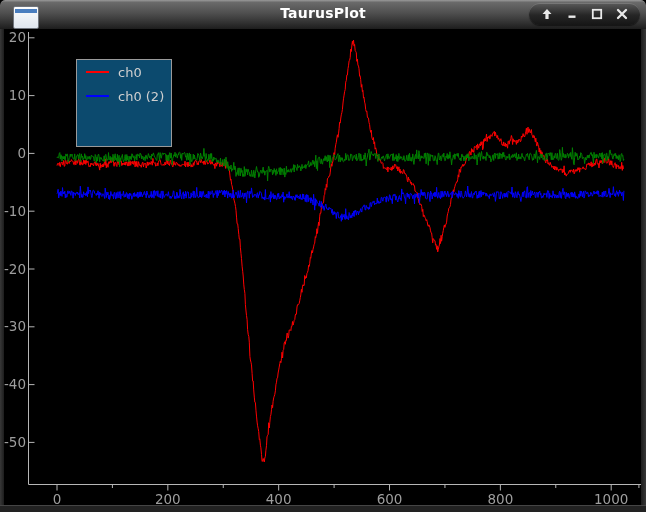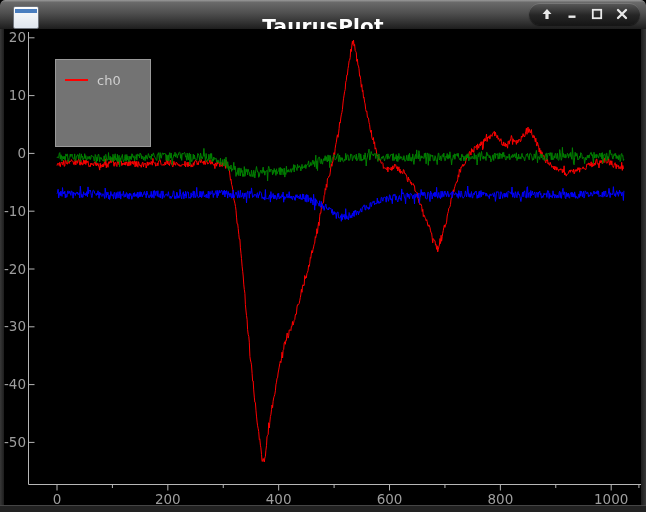--- a/index.html
+++ b/index.html
@@ -3,39 +3,39 @@
 <meta charset="utf-8">
 <style>
   html,body{margin:0;padding:0;background:#000;}
   body{font-family:"DejaVu Sans","Liberation Sans",sans-serif;}
   .window{position:relative;width:646px;height:512px;background:#000;overflow:hidden;border-radius:5px 5px 0 0;}
   
   .titlebar{position:absolute;left:0;top:0;width:646px;height:29px;
     background:linear-gradient(180deg,#9a9a9a 0%,#6a6a6a 8%,#4f4f4f 45%,#303030 80%,#1d1d1d 100%);
     border-radius:5px 5px 0 0;}
   .title-text{position:absolute;left:0;right:0;top:5px;text-align:center;color:#fff;
-    font-size:20px;font-weight:bold;letter-spacing:0.2px;margin-top:9px;}
+    font-size:14px;font-weight:bold;letter-spacing:0.2px;}
   .win-icon{position:absolute;left:13px;top:6px;width:26px;height:23px;
     background:linear-gradient(180deg,#fdfdfd,#dfe6ef);border:1px solid #6f747c;border-radius:2px;box-sizing:border-box;}
   .win-icon .bar{position:absolute;left:1px;right:1px;top:2px;height:4px;background:#4a7ebf;}
   .controls{position:absolute;right:6px;top:3px;height:22px;display:flex;align-items:center;
     padding:0 9px;gap:7px;border-radius:11px;
     background:linear-gradient(180deg,#5b5b5b,#262626 55%,#161616);
     box-shadow:inset 0 1px 0 rgba(255,255,255,0.18), 0 1px 1px rgba(0,0,0,0.5);}
   .ctrl-btn{width:18px;height:18px;display:flex;align-items:center;justify-content:center;cursor:default;}
   .ctrl-btn svg{display:block;}
   
   .content{position:absolute;left:0;top:29px;width:523px;height:483px;background:#000;}
   .frame-left{position:absolute;left:0;top:0;width:4px;height:483px;background:linear-gradient(90deg,#383838,#1d1d1d);z-index:5;}
   .frame-right{position:absolute;left:641px;top:0;width:5px;height:483px;background:linear-gradient(270deg,#383838,#1d1d1d);z-index:5;}
   .frame-bottom{position:absolute;left:0;top:476px;width:646px;height:7px;background:#222;border-top:1px solid #454545;box-sizing:border-box;z-index:6;}
   svg.plot{position:absolute;left:0;top:0;z-index:1;}
   
-  .legend{position:absolute;left:55px;top:30px;width:96px;height:88px;background:#737373;
-    border:1px solid #9a9a9a;box-sizing:border-box;z-index:4;padding-top:8px;}
+  .legend{position:absolute;left:76px;top:30px;width:96px;height:88px;background:#0c4a6e;
+    border:1px solid #9a9a9a;box-sizing:border-box;z-index:4;}
   .legend-row{display:flex;align-items:center;height:24px;padding-left:9px;}
   .legend-swatch{width:23px;height:2px;margin-right:9px;flex:0 0 auto;}
   .legend-label{color:#cfcfcf;font-size:13px;line-height:1;}
 </style>
 </head>
 <body>
 
 <div class="window">
 
   <div class="titlebar">
@@ -116,20 +116,24 @@
         <polyline points="57.0,136.6 57.6,134.5 58.1,134.8 58.7,134.4 59.2,136.6 59.8,133.3 60.3,137.7 60.9,134.5 61.4,134.1 62.0,133.0 62.5,135.8 63.1,135.5 63.7,131.5 64.2,137.4 64.8,137.0 65.3,131.5 65.9,131.3 66.4,134.1 67.0,135.2 67.5,135.0 68.1,130.9 68.6,132.9 69.2,134.5 69.7,131.9 70.3,132.5 70.9,132.5 71.4,130.6 72.0,131.7 72.5,132.3 73.1,132.4 73.6,135.3 74.2,135.8 74.7,132.7 75.3,130.4 75.8,135.9 76.4,132.0 77.0,131.5 77.5,134.3 78.1,131.5 78.6,130.2 79.2,130.7 79.7,135.9 80.3,136.1 80.8,131.1 81.4,135.3 81.9,133.6 82.5,135.9 83.0,135.8 83.6,131.1 84.2,134.9 84.7,131.5 85.3,131.2 85.8,135.5 86.4,131.0 86.9,133.9 87.5,132.4 88.0,131.9 88.6,136.6 89.1,137.8 89.7,136.6 90.3,137.6 90.8,134.2 91.4,135.5 91.9,134.2 92.5,135.6 93.0,135.5 93.6,136.9 94.1,133.8 94.7,133.8 95.2,132.6 95.8,136.0 96.3,136.9 96.9,133.9 97.5,136.2 98.0,134.5 98.6,137.0 99.1,137.9 99.7,141.1 100.2,134.3 100.8,138.7 101.3,136.8 101.9,135.8 102.4,138.0 103.0,135.0 103.6,137.7 104.1,133.9 104.7,133.2 105.2,136.3 105.8,129.9 106.3,138.8 106.9,134.5 107.4,135.6 108.0,138.3 108.5,134.0 109.1,132.5 109.6,134.3 110.2,133.8 110.8,130.2 111.3,133.6 111.9,132.2 112.4,132.2 113.0,128.8 113.5,134.4 114.1,137.3 114.6,134.0 115.2,133.2 115.7,133.9 116.3,136.7 116.9,137.5 117.4,131.8 118.0,134.2 118.5,132.4 119.1,135.9 119.6,131.8 120.2,132.1 120.7,132.3 121.3,132.0 121.8,136.6 122.4,134.2 122.9,136.0 123.5,134.2 124.1,133.9 124.6,135.8 125.2,132.8 125.7,136.2 126.3,134.1 126.8,132.8 127.4,134.4 127.9,137.1 128.5,131.9 129.0,136.9 129.6,132.2 130.2,131.8 130.7,136.3 131.3,132.7 131.8,133.4 132.4,134.7 132.9,132.1 133.5,135.4 134.0,133.7 134.6,132.0 135.1,137.9 135.7,132.6 136.3,137.3 136.8,132.3 137.4,137.4 137.9,138.2 138.5,132.7 139.0,134.3 139.6,136.4 140.1,136.9 140.7,135.9 141.2,138.3 141.8,136.1 142.3,133.6 142.9,133.2 143.5,137.9 144.0,134.7 144.6,135.0 145.1,134.1 145.7,135.1 146.2,139.0 146.8,136.5 147.3,132.9 147.9,136.6 148.4,136.0 149.0,133.2 149.6,135.3 150.1,133.9 150.7,135.3 151.2,132.4 151.8,134.0 152.3,136.2 152.9,129.4 153.4,133.3 154.0,133.6 154.5,134.3 155.1,133.5 155.6,137.1 156.2,136.7 156.8,136.5 157.3,133.9 157.9,136.8 158.4,133.5 159.0,131.5 159.5,131.2 160.1,130.7 160.6,133.1 161.2,135.7 161.7,136.2 162.3,136.0 162.9,136.0 163.4,135.3 164.0,136.5 164.5,135.1 165.1,133.0 165.6,136.0 166.2,133.8 166.7,126.6 167.3,134.9 167.8,130.1 168.4,135.5 168.9,134.9 169.5,136.5 170.1,131.9 170.6,131.2 171.2,135.0 171.7,134.6 172.3,136.6 172.8,137.9 173.4,136.1 173.9,132.3 174.5,135.4 175.0,134.7 175.6,136.3 176.2,133.2 176.7,133.9 177.3,134.2 177.8,135.8 178.4,135.4 178.9,136.7 179.5,135.7 180.0,137.4 180.6,136.5 181.1,137.3 181.7,136.5 182.2,135.1 182.8,135.6 183.4,135.5 183.9,135.8 184.5,136.5 185.0,132.2 185.6,138.0 186.1,135.5 186.7,135.2 187.2,133.1 187.8,137.9 188.3,137.4 188.9,133.1 189.5,137.0 190.0,135.5 190.6,134.2 191.1,138.1 191.7,135.7 192.2,137.1 192.8,137.8 193.3,133.7 193.9,136.4 194.4,134.1 195.0,131.7 195.6,131.3 196.1,132.3 196.7,132.0 197.2,135.6 197.8,133.9 198.3,135.8 198.9,132.1 199.4,131.5 200.0,132.0 200.5,133.6 201.1,130.4 201.6,132.4 202.2,133.9 202.8,133.8 203.3,132.2 203.9,135.5 204.4,131.8 205.0,135.4 205.5,135.3 206.1,131.5 206.6,132.1 207.2,133.0 207.7,135.0 208.3,134.7 208.9,133.6 209.4,133.4 210.0,130.7 210.5,135.0 211.1,135.2 211.6,132.8 212.2,131.4 212.7,135.0 213.3,135.4 213.8,136.3 214.4,134.9 214.9,139.6 215.5,133.9 216.1,134.7 216.6,137.2 217.2,132.5 217.7,135.1 218.3,133.3 218.8,133.5 219.4,134.8 219.9,137.8 220.5,133.0 221.0,136.7 221.6,136.2 222.2,137.6 222.7,133.4 223.3,136.7 223.8,134.5 224.4,133.8 224.9,133.8 225.5,139.4 226.0,131.0 226.6,136.5 227.1,136.3 227.7,135.7 228.2,137.7 228.8,140.4 229.4,141.4 229.9,146.1 230.5,151.2 231.0,150.3 231.6,155.5 232.1,156.9 232.7,160.3 233.2,164.2 233.8,170.0 234.3,171.9 234.9,174.3 235.5,177.5 236.0,181.3 236.6,188.9 237.1,194.7 237.7,194.8 238.2,199.4 238.8,205.5 239.3,210.1 239.9,210.1 240.4,218.8 241.0,224.7 241.5,229.6 242.1,237.2 242.7,242.3 243.2,247.0 243.8,255.9 244.3,260.4 244.9,264.3 245.4,275.6 246.0,282.0 246.5,286.5 247.1,290.7 247.6,300.7 248.2,305.4 248.8,307.4 249.3,313.2 249.9,327.5 250.4,331.0 251.0,333.3 251.5,335.9 252.1,344.4 252.6,351.9 253.2,352.0 253.7,360.9 254.3,368.1 254.8,373.2 255.4,373.5 256.0,381.8 256.5,387.1 257.1,393.1 257.6,396.8 258.2,399.8 258.7,402.6 259.3,410.4 259.8,409.9 260.4,416.2 260.9,418.8 261.5,425.4 262.1,432.5 262.6,432.1 263.2,429.5 263.7,431.7 264.3,433.0 264.8,429.0 265.4,427.4 265.9,421.2 266.5,416.7 267.0,407.9 267.6,406.3 268.2,405.3 268.7,393.7 269.3,399.0 269.8,393.4 270.4,387.4 270.9,385.8 271.5,380.7 272.0,376.0 272.6,378.7 273.1,372.3 273.7,368.8 274.2,367.3 274.8,365.4 275.4,361.8 275.9,355.8 276.5,353.2 277.0,349.2 277.6,348.8 278.1,344.0 278.7,340.9 279.2,338.1 279.8,334.5 280.3,332.2 280.9,333.7 281.5,329.3 282.0,323.2 282.6,329.0 283.1,321.4 283.7,320.4 284.2,314.1 284.8,312.7 285.3,315.3 285.9,311.1 286.4,311.4 287.0,304.0 287.5,304.3 288.1,309.1 288.7,306.7 289.2,300.9 289.8,301.2 290.3,300.9 290.9,301.6 291.4,297.3 292.0,297.4 292.5,292.5 293.1,296.0 293.6,294.2 294.2,291.3 294.8,290.5 295.3,286.0 295.9,284.9 296.4,285.2 297.0,278.0 297.5,275.7 298.1,275.9 298.6,275.5 299.2,274.3 299.7,271.9 300.3,268.6 300.8,265.9 301.4,260.3 302.0,263.3 302.5,257.1 303.1,255.7 303.6,257.0 304.2,256.0 304.7,246.5 305.3,249.6 305.8,247.7 306.4,248.8 306.9,244.5 307.5,243.3 308.1,241.3 308.6,236.3 309.2,237.4 309.7,234.7 310.3,228.5 310.8,229.2 311.4,224.0 311.9,221.5 312.5,223.8 313.0,220.4 313.6,217.9 314.1,215.6 314.7,214.2 315.3,207.7 315.8,208.6 316.4,205.5 316.9,199.7 317.5,204.4 318.0,197.9 318.6,193.0 319.1,196.6 319.7,187.2 320.2,184.0 320.8,184.3 321.4,178.7 321.9,175.0 322.5,174.8 323.0,174.2 323.6,172.9 324.1,166.7 324.7,165.4 325.2,159.5 325.8,161.1 326.3,155.2 326.9,158.3 327.4,149.9 328.0,148.8 328.6,148.3 329.1,146.9 329.7,146.9 330.2,143.9 330.8,138.0 331.3,134.7 331.9,137.3 332.4,134.1 333.0,131.9 333.5,125.4 334.1,123.6 334.7,125.8 335.2,119.2 335.8,115.3 336.3,113.3 336.9,109.0 337.4,105.8 338.0,108.3 338.5,104.9 339.1,99.7 339.6,93.3 340.2,94.1 340.8,89.0 341.3,85.8 341.9,83.5 342.4,80.6 343.0,74.0 343.5,69.8 344.1,66.1 344.6,62.7 345.2,60.6 345.7,53.2 346.3,51.5 346.8,46.1 347.4,46.0 348.0,39.6 348.5,36.8 349.1,31.8 349.6,31.3 350.2,28.6 350.7,20.2 351.3,22.5 351.8,17.0 352.4,12.2 352.9,15.4 353.5,11.0 354.1,17.1 354.6,15.4 355.2,21.6 355.7,22.4 356.3,23.7 356.8,32.3 357.4,30.0 357.9,35.9 358.5,37.1 359.0,39.7 359.6,47.1 360.1,46.7 360.7,50.6 361.3,58.2 361.8,55.5 362.4,62.6 362.9,61.4 363.5,69.1 364.0,68.3 364.6,73.2 365.1,74.9 365.7,80.5 366.2,82.6 366.8,82.0 367.4,88.1 367.9,89.0 368.5,89.1 369.0,93.5 369.6,95.6 370.1,100.4 370.7,103.3 371.2,101.1 371.8,108.2 372.3,109.8 372.9,111.0 373.4,108.5 374.0,115.0 374.6,112.8 375.1,120.2 375.7,118.8 376.2,120.6 376.8,126.0 377.3,127.0 377.9,126.3 378.4,128.7 379.0,131.4 379.5,130.1 380.1,130.7 380.7,132.0 381.2,134.3 381.8,133.9 382.3,133.5 382.9,134.1 383.4,139.4 384.0,138.7 384.5,139.0 385.1,139.4 385.6,139.0 386.2,140.4 386.7,140.8 387.3,137.9 387.9,142.9 388.4,138.2 389.0,138.9 389.5,139.4 390.1,140.4 390.6,141.0 391.2,138.2 391.7,141.5 392.3,140.9 392.8,136.8 393.4,140.0 394.0,138.9 394.5,135.3 395.1,136.2 395.6,135.6 396.2,138.0 396.7,139.6 397.3,137.6 397.8,142.0 398.4,140.5 398.9,137.8 399.5,143.3 400.0,140.1 400.6,144.3 401.2,142.1 401.7,142.7 402.3,144.4 402.8,144.7 403.4,140.6 403.9,140.9 404.5,144.2 405.0,144.9 405.6,144.7 406.1,145.9 406.7,147.1 407.3,151.5 407.8,152.8 408.4,148.1 408.9,150.9 409.5,150.6 410.0,151.5 410.6,154.4 411.1,153.0 411.7,156.0 412.2,155.6 412.8,154.6 413.4,154.8 413.9,156.7 414.5,156.7 415.0,162.1 415.6,162.6 416.1,162.8 416.7,163.5 417.2,163.7 417.8,169.3 418.3,169.7 418.9,173.7 419.4,173.0 420.0,175.9 420.6,175.1 421.1,175.3 421.7,177.5 422.2,182.5 422.8,180.3 423.3,187.6 423.9,185.9 424.4,186.5 425.0,188.5 425.5,189.4 426.1,191.7 426.7,190.7 427.2,192.6 427.8,196.4 428.3,197.3 428.9,195.8 429.4,197.0 430.0,198.6 430.5,201.8 431.1,203.8 431.6,204.0 432.2,208.8 432.7,213.9 433.3,209.6 433.9,210.6 434.4,211.7 435.0,211.7 435.5,216.2 436.1,215.6 436.6,220.3 437.2,216.8 437.7,222.9 438.3,220.5 438.8,217.8 439.4,216.0 440.0,209.5 440.5,214.5 441.1,206.3 441.6,212.2 442.2,207.6 442.7,204.4 443.3,201.4 443.8,198.3 444.4,195.9 444.9,198.4 445.5,195.7 446.0,195.5 446.6,193.2 447.2,187.0 447.7,184.5 448.3,182.7 448.8,179.2 449.4,178.7 449.9,177.8 450.5,175.6 451.0,170.3 451.6,168.2 452.1,167.6 452.7,166.4 453.3,160.8 453.8,162.9 454.4,159.2 454.9,157.6 455.5,155.1 456.0,154.3 456.6,152.9 457.1,153.1 457.7,150.8 458.2,145.8 458.8,148.1 459.3,140.3 459.9,142.4 460.5,143.3 461.0,138.0 461.6,138.3 462.1,137.0 462.7,135.4 463.2,137.3 463.8,135.6 464.3,136.3 464.9,135.1 465.4,134.2 466.0,131.1 466.6,128.8 467.1,126.1 467.7,127.3 468.2,124.9 468.8,127.5 469.3,122.8 469.9,122.5 470.4,124.3 471.0,126.1 471.5,119.6 472.1,123.1 472.7,120.6 473.2,121.6 473.8,123.4 474.3,117.7 474.9,117.5 475.4,118.3 476.0,118.2 476.5,116.2 477.1,120.7 477.6,114.9 478.2,117.0 478.7,119.2 479.3,116.3 479.9,114.7 480.4,117.0 481.0,112.8 481.5,115.6 482.1,112.6 482.6,120.8 483.2,119.3 483.7,110.5 484.3,112.4 484.8,109.4 485.4,112.0 486.0,108.9 486.5,105.0 487.1,112.5 487.6,108.0 488.2,109.1 488.7,107.4 489.3,106.7 489.8,110.1 490.4,107.8 490.9,105.7 491.5,106.6 492.0,107.4 492.6,104.4 493.2,103.7 493.7,104.3 494.3,102.3 494.8,107.1 495.4,103.3 495.9,105.6 496.5,107.5 497.0,108.9 497.6,106.5 498.1,110.3 498.7,109.1 499.3,111.2 499.8,112.4 500.4,110.8 500.9,109.7 501.5,112.6 502.0,116.1 502.6,115.6 503.1,116.9 503.7,112.9 504.2,116.0 504.8,117.2 505.3,113.9 505.9,117.6 506.5,115.0 507.0,116.5 507.6,119.2 508.1,112.2 508.7,112.2 509.2,115.2 509.8,111.4 510.3,111.8 510.9,109.3 511.4,106.5 512.0,108.5 512.6,115.5 513.1,109.8 513.7,112.6 514.2,112.8 514.8,111.1 515.3,112.6 515.9,112.6 516.4,115.4 517.0,111.0 517.5,114.1 518.1,113.2 518.6,110.9 519.2,110.0 519.8,110.7 520.3,112.8 520.9,112.1 521.4,107.1 522.0,108.3 522.5,107.9 523.1,104.6 523.6,107.2 524.2,107.0 524.7,107.8 525.3,104.9 525.9,102.2 526.4,99.2 527.0,105.3 527.5,99.2 528.1,98.1 528.6,103.5 529.2,99.8 529.7,102.0 530.3,103.9 530.8,102.1 531.4,100.5 531.9,105.8 532.5,106.9 533.1,108.9 533.6,106.3 534.2,106.7 534.7,109.1 535.3,112.8 535.8,109.1 536.4,114.4 536.9,117.1 537.5,113.3 538.0,115.5 538.6,116.7 539.2,123.0 539.7,119.2 540.3,124.6 540.8,121.4 541.4,126.9 541.9,122.8 542.5,125.3 543.0,126.1 543.6,127.3 544.1,126.7 544.7,130.4 545.3,132.4 545.8,133.9 546.4,129.2 546.9,131.9 547.5,130.2 548.0,134.9 548.6,133.8 549.1,135.9 549.7,136.2 550.2,133.3 550.8,135.3 551.3,136.1 551.9,138.4 552.5,137.6 553.0,137.1 553.6,139.9 554.1,137.0 554.7,141.0 555.2,139.6 555.8,137.5 556.3,141.2 556.9,138.2 557.4,140.3 558.0,140.2 558.6,142.3 559.1,140.3 559.7,140.6 560.2,141.0 560.8,139.7 561.3,140.3 561.9,140.5 562.4,143.8 563.0,140.1 563.5,143.2 564.1,136.8 564.6,145.9 565.2,143.7 565.8,146.1 566.3,147.1 566.9,145.1 567.4,145.3 568.0,144.7 568.5,144.0 569.1,142.0 569.6,141.2 570.2,143.3 570.7,141.0 571.3,141.4 571.9,140.9 572.4,142.7 573.0,143.2 573.5,140.1 574.1,144.9 574.6,144.2 575.2,140.7 575.7,142.3 576.3,140.5 576.8,142.3 577.4,141.8 577.9,138.7 578.5,140.6 579.1,138.6 579.6,143.2 580.2,139.1 580.7,139.4 581.3,140.2 581.8,139.7 582.4,139.5 582.9,137.9 583.5,138.2 584.0,140.1 584.6,139.7 585.2,140.3 585.7,140.8 586.3,138.7 586.8,135.1 587.4,135.2 587.9,135.5 588.5,133.9 589.0,135.9 589.6,134.3 590.1,137.1 590.7,134.6 591.2,132.8 591.8,138.0 592.4,137.6 592.9,133.8 593.5,137.1 594.0,136.5 594.6,134.0 595.1,136.1 595.7,133.0 596.2,130.4 596.8,130.0 597.3,134.9 597.9,135.2 598.5,134.6 599.0,138.9 599.6,133.1 600.1,131.5 600.7,133.9 601.2,131.4 601.8,133.3 602.3,134.7 602.9,131.5 603.4,130.5 604.0,133.7 604.5,129.3 605.1,129.4 605.7,130.5 606.2,133.5 606.8,134.3 607.3,133.3 607.9,133.4 608.4,128.2 609.0,131.3 609.5,136.2 610.1,135.0 610.6,131.7 611.2,135.9 611.8,131.8 612.3,136.4 612.9,137.5 613.4,138.5 614.0,136.5 614.5,134.4 615.1,133.7 615.6,136.1 616.2,139.7 616.7,135.4 617.3,137.1 617.9,137.7 618.4,136.4 619.0,139.8 619.5,138.7 620.1,137.5 620.6,139.7 621.2,139.7 621.7,133.3 622.3,141.4 622.8,136.5 623.4,139.5 623.9,139.5" fill="none" stroke="#ff0000" stroke-width="1"></polyline>
         <polyline points="57.0,164.6 57.6,163.4 58.1,160.3 58.7,169.0 59.2,166.2 59.8,163.3 60.3,166.7 60.9,162.1 61.4,164.4 62.0,167.4 62.5,158.6 63.1,165.0 63.7,163.1 64.2,164.8 64.8,162.2 65.3,168.9 65.9,165.0 66.4,168.1 67.0,168.2 67.5,162.2 68.1,161.8 68.6,164.5 69.2,164.5 69.7,162.2 70.3,164.0 70.9,166.4 71.4,161.8 72.0,162.5 72.5,164.3 73.1,169.2 73.6,163.2 74.2,164.5 74.7,164.1 75.3,166.5 75.8,163.9 76.4,163.4 77.0,164.7 77.5,163.1 78.1,165.8 78.6,165.5 79.2,163.8 79.7,169.0 80.3,157.2 80.8,162.2 81.4,168.3 81.9,165.2 82.5,168.4 83.0,168.4 83.6,162.8 84.2,165.2 84.7,165.9 85.3,164.3 85.8,166.9 86.4,166.2 86.9,162.6 87.5,167.8 88.0,157.9 88.6,164.7 89.1,161.2 89.7,162.0 90.3,161.0 90.8,163.5 91.4,166.5 91.9,168.6 92.5,164.7 93.0,161.4 93.6,161.4 94.1,161.8 94.7,164.4 95.2,164.6 95.8,165.4 96.3,166.5 96.9,164.1 97.5,165.6 98.0,161.8 98.6,166.5 99.1,169.3 99.7,163.0 100.2,165.9 100.8,164.1 101.3,166.8 101.9,167.5 102.4,166.2 103.0,164.7 103.6,165.6 104.1,167.3 104.7,169.5 105.2,159.1 105.8,163.8 106.3,168.6 106.9,163.0 107.4,166.0 108.0,163.3 108.5,169.8 109.1,166.2 109.6,170.5 110.2,168.0 110.8,162.5 111.3,165.1 111.9,166.9 112.4,166.9 113.0,165.3 113.5,169.8 114.1,163.7 114.6,163.2 115.2,167.7 115.7,170.1 116.3,163.6 116.9,169.2 117.4,166.8 118.0,162.7 118.5,167.7 119.1,169.0 119.6,162.8 120.2,162.4 120.7,170.1 121.3,165.4 121.8,164.9 122.4,166.5 122.9,166.0 123.5,162.2 124.1,168.3 124.6,166.5 125.2,165.3 125.7,167.8 126.3,163.5 126.8,163.9 127.4,169.2 127.9,164.8 128.5,165.8 129.0,170.1 129.6,164.1 130.2,166.6 130.7,164.6 131.3,166.5 131.8,170.3 132.4,167.9 132.9,167.1 133.5,164.0 134.0,167.7 134.6,163.6 135.1,167.4 135.7,165.9 136.3,164.8 136.8,167.6 137.4,163.1 137.9,169.1 138.5,168.7 139.0,163.2 139.6,167.7 140.1,162.7 140.7,167.6 141.2,163.1 141.8,166.2 142.3,168.0 142.9,165.5 143.5,165.7 144.0,163.1 144.6,162.6 145.1,165.6 145.7,164.9 146.2,168.8 146.8,162.0 147.3,163.4 147.9,166.1 148.4,166.6 149.0,169.0 149.6,167.9 150.1,165.8 150.7,167.5 151.2,162.3 151.8,168.9 152.3,165.7 152.9,167.9 153.4,161.8 154.0,169.2 154.5,161.5 155.1,162.9 155.6,166.5 156.2,162.2 156.8,162.5 157.3,167.3 157.9,161.7 158.4,167.8 159.0,167.7 159.5,168.3 160.1,164.7 160.6,169.0 161.2,162.1 161.7,162.4 162.3,169.7 162.9,161.9 163.4,164.7 164.0,168.5 164.5,167.7 165.1,166.5 165.6,165.4 166.2,165.2 166.7,165.0 167.3,167.2 167.8,166.3 168.4,162.7 168.9,166.2 169.5,168.5 170.1,169.4 170.6,167.1 171.2,169.4 171.7,167.7 172.3,167.7 172.8,165.8 173.4,161.8 173.9,162.4 174.5,169.5 175.0,166.9 175.6,169.6 176.2,169.5 176.7,163.1 177.3,164.1 177.8,169.2 178.4,166.8 178.9,169.1 179.5,167.8 180.0,160.4 180.6,165.6 181.1,167.9 181.7,169.8 182.2,164.9 182.8,164.2 183.4,162.8 183.9,169.8 184.5,165.0 185.0,167.0 185.6,162.2 186.1,169.1 186.7,164.8 187.2,163.2 187.8,162.7 188.3,163.0 188.9,169.3 189.5,168.0 190.0,168.7 190.6,169.2 191.1,163.8 191.7,168.2 192.2,166.2 192.8,164.6 193.3,161.9 193.9,168.8 194.4,162.3 195.0,166.2 195.6,168.6 196.1,167.0 196.7,158.4 197.2,165.2 197.8,167.6 198.3,168.7 198.9,167.7 199.4,168.0 200.0,162.2 200.5,168.0 201.1,162.5 201.6,168.7 202.2,167.4 202.8,162.4 203.3,162.2 203.9,165.6 204.4,168.0 205.0,166.4 205.5,166.0 206.1,168.6 206.6,165.0 207.2,168.9 207.7,167.3 208.3,162.1 208.9,169.4 209.4,165.3 210.0,162.4 210.5,165.5 211.1,165.0 211.6,164.6 212.2,161.7 212.7,163.5 213.3,168.6 213.8,164.6 214.4,165.8 214.9,165.5 215.5,162.3 216.1,161.5 216.6,165.3 217.2,168.8 217.7,161.4 218.3,166.6 218.8,163.6 219.4,161.3 219.9,164.1 220.5,162.9 221.0,162.1 221.6,161.1 222.2,163.2 222.7,165.7 223.3,161.9 223.8,165.5 224.4,161.0 224.9,168.0 225.5,162.1 226.0,165.2 226.6,161.6 227.1,163.7 227.7,169.1 228.2,162.5 228.8,165.8 229.4,164.5 229.9,167.8 230.5,164.3 231.0,166.3 231.6,169.2 232.1,164.4 232.7,168.9 233.2,160.9 233.8,169.0 234.3,168.7 234.9,165.8 235.5,164.6 236.0,163.1 236.6,165.5 237.1,166.1 237.7,169.1 238.2,161.7 238.8,167.3 239.3,168.7 239.9,165.2 240.4,161.2 241.0,168.3 241.5,167.0 242.1,167.4 242.7,163.8 243.2,167.8 243.8,169.6 244.3,164.2 244.9,167.8 245.4,164.3 246.0,163.7 246.5,173.9 247.1,165.6 247.6,162.1 248.2,162.5 248.8,163.3 249.3,169.2 249.9,162.2 250.4,164.5 251.0,164.4 251.5,158.9 252.1,164.0 252.6,168.5 253.2,166.9 253.7,167.6 254.3,165.3 254.8,166.3 255.4,165.6 256.0,166.0 256.5,168.4 257.1,164.4 257.6,163.7 258.2,169.1 258.7,165.9 259.3,166.1 259.8,162.3 260.4,162.8 260.9,163.4 261.5,164.8 262.1,169.5 262.6,168.1 263.2,168.3 263.7,170.1 264.3,168.1 264.8,171.1 265.4,160.5 265.9,169.5 266.5,169.6 267.0,169.5 267.6,169.5 268.2,169.8 268.7,169.8 269.3,167.0 269.8,165.8 270.4,173.1 270.9,162.6 271.5,169.2 272.0,167.5 272.6,167.4 273.1,164.5 273.7,169.8 274.2,166.0 274.8,169.8 275.4,166.4 275.9,168.2 276.5,170.6 277.0,170.3 277.6,164.7 278.1,167.9 278.7,164.2 279.2,169.9 279.8,168.3 280.3,167.5 280.9,169.2 281.5,166.6 282.0,165.5 282.6,168.0 283.1,163.0 283.7,173.2 284.2,167.4 284.8,170.4 285.3,168.3 285.9,169.0 286.4,166.9 287.0,164.9 287.5,168.4 288.1,169.1 288.7,166.8 289.2,162.7 289.8,169.1 290.3,167.4 290.9,169.2 291.4,167.1 292.0,170.2 292.5,170.6 293.1,167.0 293.6,168.0 294.2,167.8 294.8,171.2 295.3,171.3 295.9,165.8 296.4,168.3 297.0,165.7 297.5,168.7 298.1,168.0 298.6,167.1 299.2,170.0 299.7,167.5 300.3,165.4 300.8,170.2 301.4,169.0 302.0,170.9 302.5,164.9 303.1,169.9 303.6,165.1 304.2,169.7 304.7,169.0 305.3,172.6 305.8,166.1 306.4,165.5 306.9,173.2 307.5,166.0 308.1,166.2 308.6,172.6 309.2,169.7 309.7,169.0 310.3,168.6 310.8,174.1 311.4,168.8 311.9,172.0 312.5,170.8 313.0,176.0 313.6,165.3 314.1,171.3 314.7,181.1 315.3,169.6 315.8,176.6 316.4,170.8 316.9,172.2 317.5,173.6 318.0,174.6 318.6,174.7 319.1,177.2 319.7,171.8 320.2,176.9 320.8,178.4 321.4,172.5 321.9,177.2 322.5,175.2 323.0,179.5 323.6,176.9 324.1,181.4 324.7,178.8 325.2,176.8 325.8,175.1 326.3,177.7 326.9,180.1 327.4,180.5 328.0,179.6 328.6,181.0 329.1,178.3 329.7,179.4 330.2,179.9 330.8,179.2 331.3,180.8 331.9,184.3 332.4,180.4 333.0,186.1 333.5,184.0 334.1,182.5 334.7,185.2 335.2,183.5 335.8,184.4 336.3,189.6 336.9,183.6 337.4,183.4 338.0,182.9 338.5,188.7 339.1,189.2 339.6,188.8 340.2,188.6 340.8,186.5 341.3,192.3 341.9,184.8 342.4,190.6 343.0,186.6 343.5,187.9 344.1,185.3 344.6,189.0 345.2,190.5 345.7,179.7 346.3,189.7 346.8,186.7 347.4,188.9 348.0,190.2 348.5,190.8 349.1,183.5 349.6,184.4 350.2,189.1 350.7,186.6 351.3,186.1 351.8,188.8 352.4,184.1 352.9,186.9 353.5,182.3 354.1,187.6 354.6,181.7 355.2,183.1 355.7,181.1 356.3,186.2 356.8,183.2 357.4,182.0 357.9,182.8 358.5,185.8 359.0,182.6 359.6,183.4 360.1,181.9 360.7,179.6 361.3,181.8 361.8,183.1 362.4,177.9 362.9,178.0 363.5,177.6 364.0,175.8 364.6,176.3 365.1,180.8 365.7,181.0 366.2,176.4 366.8,177.9 367.4,179.3 367.9,178.4 368.5,180.4 369.0,178.4 369.6,180.1 370.1,173.7 370.7,173.7 371.2,177.7 371.8,175.6 372.3,172.8 372.9,173.0 373.4,173.5 374.0,171.9 374.6,175.9 375.1,174.2 375.7,175.0 376.2,174.5 376.8,174.9 377.3,169.0 377.9,174.0 378.4,171.9 379.0,174.6 379.5,173.1 380.1,172.7 380.7,173.9 381.2,168.5 381.8,168.3 382.3,170.6 382.9,172.2 383.4,168.8 384.0,168.2 384.5,168.3 385.1,168.4 385.6,168.6 386.2,173.2 386.7,167.2 387.3,168.8 387.9,169.1 388.4,172.3 389.0,170.0 389.5,165.8 390.1,166.3 390.6,170.7 391.2,171.1 391.7,169.7 392.3,174.7 392.8,167.3 393.4,165.5 394.0,167.1 394.5,165.4 395.1,165.2 395.6,171.1 396.2,166.9 396.7,169.8 397.3,171.6 397.8,173.0 398.4,170.1 398.9,167.8 399.5,166.5 400.0,170.1 400.6,169.0 401.2,171.7 401.7,159.9 402.3,165.1 402.8,163.8 403.4,163.8 403.9,165.6 404.5,168.9 405.0,168.9 405.6,174.8 406.1,165.6 406.7,164.6 407.3,163.9 407.8,168.2 408.4,165.1 408.9,168.2 409.5,169.9 410.0,164.8 410.6,164.3 411.1,164.8 411.7,166.0 412.2,166.9 412.8,169.7 413.4,165.9 413.9,166.6 414.5,175.0 415.0,164.7 415.6,168.6 416.1,168.2 416.7,164.8 417.2,167.3 417.8,166.9 418.3,169.0 418.9,164.0 419.4,174.4 420.0,168.1 420.6,167.1 421.1,160.5 421.7,165.8 422.2,163.2 422.8,166.6 423.3,163.4 423.9,166.7 424.4,163.1 425.0,163.9 425.5,169.1 426.1,169.4 426.7,170.2 427.2,169.4 427.8,163.2 428.3,163.3 428.9,164.3 429.4,168.1 430.0,172.6 430.5,162.1 431.1,163.4 431.6,165.2 432.2,170.0 432.7,167.1 433.3,164.2 433.9,166.8 434.4,163.3 435.0,168.1 435.5,163.4 436.1,167.4 436.6,158.3 437.2,166.5 437.7,169.2 438.3,165.8 438.8,163.4 439.4,168.2 440.0,167.8 440.5,169.8 441.1,162.1 441.6,168.3 442.2,168.2 442.7,162.3 443.3,164.9 443.8,167.7 444.4,164.4 444.9,162.0 445.5,165.3 446.0,164.5 446.6,167.6 447.2,164.9 447.7,162.2 448.3,164.5 448.8,168.1 449.4,166.6 449.9,166.0 450.5,164.2 451.0,163.6 451.6,163.2 452.1,169.0 452.7,162.2 453.3,164.1 453.8,164.6 454.4,165.8 454.9,165.9 455.5,163.8 456.0,163.8 456.6,164.9 457.1,167.7 457.7,164.8 458.2,169.3 458.8,161.6 459.3,163.6 459.9,167.6 460.5,168.1 461.0,162.0 461.6,163.5 462.1,167.8 462.7,167.9 463.2,169.2 463.8,168.2 464.3,167.7 464.9,165.9 465.4,161.9 466.0,164.2 466.6,168.0 467.1,165.3 467.7,157.0 468.2,162.0 468.8,167.8 469.3,168.1 469.9,164.6 470.4,168.2 471.0,165.4 471.5,162.6 472.1,168.7 472.7,169.0 473.2,165.0 473.8,164.2 474.3,165.8 474.9,162.9 475.4,163.3 476.0,162.0 476.5,163.3 477.1,169.4 477.6,166.2 478.2,169.0 478.7,164.2 479.3,162.2 479.9,168.5 480.4,165.1 481.0,161.5 481.5,167.7 482.1,163.0 482.6,164.6 483.2,166.1 483.7,163.0 484.3,164.4 484.8,164.3 485.4,164.1 486.0,167.2 486.5,164.1 487.1,166.2 487.6,166.0 488.2,167.5 488.7,166.9 489.3,169.6 489.8,165.2 490.4,165.2 490.9,166.9 491.5,166.0 492.0,165.2 492.6,164.6 493.2,166.0 493.7,167.7 494.3,163.6 494.8,165.6 495.4,172.4 495.9,169.0 496.5,162.7 497.0,163.3 497.6,162.9 498.1,162.5 498.7,163.1 499.3,170.0 499.8,168.4 500.4,169.8 500.9,162.7 501.5,164.4 502.0,164.7 502.6,169.3 503.1,166.5 503.7,166.3 504.2,164.0 504.8,168.3 505.3,164.5 505.9,168.0 506.5,163.6 507.0,167.7 507.6,168.4 508.1,162.0 508.7,162.5 509.2,162.6 509.8,163.6 510.3,163.3 510.9,164.8 511.4,165.2 512.0,158.0 512.6,168.2 513.1,166.5 513.7,163.8 514.2,168.5 514.8,168.8 515.3,162.7 515.9,164.4 516.4,167.8 517.0,168.7 517.5,163.2 518.1,162.5 518.6,165.7 519.2,164.9 519.8,167.2 520.3,169.4 520.9,172.5 521.4,168.7 522.0,167.3 522.5,163.3 523.1,167.9 523.6,162.9 524.2,163.2 524.7,161.8 525.3,168.2 525.9,168.7 526.4,169.0 527.0,158.2 527.5,157.7 528.1,168.5 528.6,164.0 529.2,163.6 529.7,163.6 530.3,168.8 530.8,161.5 531.4,166.8 531.9,164.3 532.5,162.2 533.1,166.0 533.6,165.2 534.2,164.4 534.7,162.9 535.3,168.2 535.8,168.8 536.4,163.4 536.9,164.0 537.5,163.8 538.0,168.4 538.6,163.0 539.2,163.6 539.7,162.0 540.3,165.8 540.8,164.3 541.4,168.9 541.9,169.0 542.5,166.9 543.0,168.4 543.6,165.8 544.1,164.2 544.7,165.9 545.3,165.0 545.8,164.7 546.4,164.2 546.9,168.4 547.5,161.7 548.0,161.8 548.6,162.0 549.1,169.5 549.7,164.4 550.2,168.0 550.8,166.7 551.3,166.5 551.9,168.6 552.5,168.7 553.0,161.8 553.6,166.5 554.1,165.1 554.7,169.1 555.2,167.7 555.8,165.6 556.3,166.5 556.9,169.1 557.4,166.1 558.0,168.5 558.6,168.4 559.1,163.9 559.7,162.2 560.2,168.7 560.8,163.4 561.3,169.4 561.9,165.6 562.4,162.3 563.0,159.3 563.5,165.6 564.1,165.5 564.6,162.8 565.2,168.7 565.8,169.7 566.3,163.3 566.9,167.8 567.4,164.6 568.0,167.5 568.5,164.1 569.1,168.7 569.6,169.2 570.2,165.1 570.7,164.1 571.3,163.2 571.9,167.9 572.4,163.5 573.0,168.0 573.5,164.7 574.1,168.2 574.6,162.9 575.2,166.0 575.7,169.3 576.3,167.4 576.8,168.1 577.4,169.1 577.9,169.5 578.5,166.6 579.1,164.9 579.6,168.4 580.2,161.9 580.7,167.1 581.3,162.2 581.8,164.4 582.4,167.8 582.9,163.8 583.5,162.3 584.0,169.1 584.6,167.3 585.2,161.8 585.7,162.5 586.3,163.6 586.8,165.0 587.4,163.3 587.9,163.4 588.5,167.7 589.0,166.0 589.6,167.3 590.1,166.7 590.7,163.2 591.2,163.8 591.8,165.6 592.4,167.2 592.9,165.7 593.5,163.1 594.0,162.0 594.6,165.1 595.1,163.3 595.7,163.4 596.2,164.9 596.8,162.3 597.3,161.7 597.9,165.5 598.5,161.9 599.0,167.6 599.6,166.8 600.1,167.1 600.7,166.1 601.2,167.7 601.8,166.6 602.3,163.1 602.9,168.2 603.4,165.0 604.0,162.0 604.5,167.2 605.1,163.2 605.7,161.9 606.2,167.9 606.8,166.9 607.3,167.5 607.9,165.7 608.4,164.3 609.0,159.3 609.5,163.0 610.1,168.6 610.6,163.8 611.2,165.6 611.8,165.2 612.3,165.8 612.9,163.4 613.4,157.7 614.0,164.8 614.5,166.6 615.1,164.6 615.6,167.6 616.2,163.3 616.7,161.7 617.3,165.3 617.9,163.0 618.4,167.3 619.0,164.3 619.5,161.1 620.1,164.4 620.6,162.8 621.2,163.9 621.7,166.9 622.3,163.3 622.8,164.3 623.4,171.5 623.9,161.8" fill="none" stroke="#0000ff" stroke-width="1"></polyline>
         <polyline points="57.0,128.6 57.6,127.8 58.1,129.0 58.7,128.6 59.2,124.7 59.8,123.6 60.3,130.2 60.9,125.7 61.4,126.4 62.0,132.2 62.5,127.7 63.1,127.3 63.7,130.0 64.2,127.2 64.8,130.9 65.3,131.2 65.9,124.9 66.4,127.1 67.0,125.4 67.5,125.2 68.1,133.1 68.6,132.7 69.2,129.1 69.7,128.6 70.3,125.1 70.9,127.6 71.4,126.5 72.0,125.0 72.5,127.5 73.1,129.3 73.6,130.2 74.2,130.0 74.7,124.9 75.3,131.8 75.8,131.7 76.4,127.2 77.0,127.2 77.5,125.6 78.1,126.0 78.6,130.1 79.2,125.8 79.7,124.5 80.3,132.7 80.8,129.6 81.4,124.9 81.9,128.4 82.5,127.0 83.0,130.9 83.6,129.1 84.2,129.3 84.7,124.7 85.3,129.7 85.8,126.6 86.4,131.3 86.9,131.0 87.5,128.8 88.0,127.4 88.6,129.2 89.1,130.1 89.7,127.3 90.3,130.5 90.8,129.4 91.4,126.1 91.9,126.8 92.5,127.4 93.0,127.6 93.6,127.8 94.1,132.1 94.7,131.6 95.2,125.5 95.8,126.7 96.3,133.9 96.9,128.2 97.5,132.0 98.0,126.1 98.6,125.1 99.1,127.5 99.7,132.8 100.2,128.4 100.8,129.5 101.3,128.7 101.9,130.7 102.4,130.8 103.0,132.0 103.6,132.0 104.1,126.9 104.7,132.9 105.2,126.4 105.8,125.4 106.3,128.1 106.9,131.6 107.4,130.6 108.0,131.0 108.5,123.6 109.1,130.8 109.6,130.7 110.2,127.3 110.8,131.5 111.3,130.1 111.9,128.3 112.4,133.0 113.0,125.3 113.5,129.5 114.1,132.0 114.6,126.9 115.2,124.8 115.7,130.8 116.3,129.2 116.9,131.9 117.4,125.3 118.0,133.1 118.5,129.8 119.1,126.3 119.6,137.8 120.2,128.9 120.7,132.2 121.3,127.7 121.8,127.8 122.4,125.4 122.9,130.3 123.5,132.8 124.1,131.5 124.6,129.6 125.2,125.6 125.7,131.9 126.3,132.1 126.8,125.5 127.4,130.9 127.9,127.0 128.5,132.3 129.0,133.1 129.6,127.4 130.2,130.2 130.7,127.4 131.3,130.7 131.8,124.8 132.4,125.1 132.9,128.3 133.5,128.5 134.0,126.8 134.6,132.0 135.1,128.4 135.7,129.3 136.3,125.6 136.8,131.1 137.4,125.1 137.9,125.3 138.5,126.9 139.0,125.6 139.6,129.0 140.1,124.1 140.7,125.5 141.2,125.6 141.8,130.0 142.3,127.7 142.9,127.2 143.5,131.1 144.0,128.2 144.6,128.2 145.1,131.7 145.7,126.4 146.2,126.2 146.8,129.2 147.3,130.2 147.9,127.2 148.4,124.6 149.0,126.7 149.6,128.8 150.1,126.9 150.7,128.6 151.2,130.5 151.8,125.0 152.3,126.9 152.9,125.7 153.4,123.9 154.0,126.1 154.5,128.0 155.1,128.6 155.6,129.8 156.2,130.7 156.8,131.5 157.3,125.6 157.9,125.6 158.4,123.7 159.0,126.9 159.5,131.3 160.1,123.6 160.6,127.4 161.2,129.3 161.7,127.0 162.3,124.1 162.9,124.2 163.4,125.5 164.0,124.0 164.5,124.5 165.1,124.4 165.6,125.0 166.2,131.4 166.7,125.8 167.3,127.0 167.8,131.8 168.4,125.9 168.9,131.9 169.5,123.8 170.1,123.8 170.6,129.2 171.2,124.1 171.7,129.7 172.3,135.8 172.8,129.3 173.4,127.9 173.9,125.7 174.5,127.1 175.0,123.3 175.6,128.1 176.2,125.1 176.7,124.8 177.3,129.1 177.8,126.4 178.4,126.0 178.9,123.5 179.5,123.2 180.0,123.7 180.6,129.3 181.1,125.4 181.7,131.4 182.2,124.1 182.8,124.9 183.4,124.8 183.9,124.5 184.5,123.4 185.0,124.6 185.6,128.1 186.1,126.8 186.7,131.3 187.2,124.1 187.8,128.8 188.3,131.0 188.9,124.9 189.5,123.9 190.0,136.0 190.6,125.0 191.1,130.0 191.7,132.8 192.2,131.1 192.8,130.7 193.3,125.1 193.9,130.1 194.4,126.0 195.0,130.0 195.6,129.9 196.1,130.5 196.7,131.2 197.2,129.4 197.8,124.4 198.3,125.0 198.9,126.6 199.4,129.0 200.0,131.6 200.5,124.0 201.1,126.6 201.6,129.2 202.2,130.0 202.8,127.8 203.3,127.1 203.9,119.4 204.4,126.0 205.0,128.3 205.5,132.5 206.1,124.5 206.6,129.4 207.2,130.0 207.7,132.3 208.3,131.0 208.9,125.2 209.4,128.7 210.0,130.5 210.5,124.6 211.1,129.5 211.6,124.5 212.2,133.0 212.7,129.9 213.3,132.1 213.8,128.0 214.4,130.4 214.9,129.3 215.5,129.7 216.1,129.2 216.6,133.0 217.2,133.4 217.7,131.2 218.3,131.2 218.8,133.9 219.4,133.8 219.9,134.1 220.5,129.1 221.0,135.8 221.6,133.4 222.2,133.5 222.7,130.6 223.3,136.9 223.8,134.5 224.4,129.9 224.9,137.1 225.5,134.1 226.0,128.2 226.6,138.4 227.1,139.4 227.7,132.7 228.2,137.0 228.8,141.6 229.4,137.4 229.9,139.2 230.5,140.1 231.0,136.0 231.6,142.4 232.1,139.7 232.7,141.1 233.2,139.2 233.8,133.3 234.3,140.7 234.9,137.0 235.5,138.8 236.0,147.4 236.6,143.6 237.1,145.5 237.7,140.9 238.2,138.9 238.8,146.7 239.3,139.0 239.9,139.4 240.4,147.0 241.0,139.3 241.5,143.3 242.1,141.4 242.7,147.5 243.2,145.1 243.8,147.5 244.3,137.6 244.9,147.3 245.4,145.1 246.0,139.8 246.5,142.5 247.1,140.5 247.6,145.9 248.2,140.3 248.8,142.6 249.3,143.1 249.9,147.1 250.4,145.6 251.0,147.6 251.5,141.1 252.1,144.7 252.6,147.5 253.2,147.8 253.7,141.2 254.3,144.1 254.8,148.9 255.4,144.4 256.0,140.2 256.5,137.5 257.1,141.0 257.6,143.0 258.2,142.8 258.7,148.3 259.3,147.3 259.8,144.0 260.4,142.6 260.9,141.1 261.5,143.4 262.1,144.4 262.6,140.4 263.2,138.1 263.7,143.4 264.3,141.7 264.8,146.2 265.4,142.4 265.9,142.7 266.5,142.2 267.0,141.3 267.6,151.9 268.2,139.7 268.7,137.3 269.3,139.8 269.8,143.1 270.4,141.8 270.9,140.0 271.5,140.9 272.0,141.6 272.6,145.8 273.1,141.0 273.7,144.4 274.2,139.5 274.8,142.8 275.4,141.3 275.9,146.4 276.5,139.8 277.0,145.1 277.6,142.8 278.1,142.7 278.7,142.1 279.2,138.8 279.8,145.5 280.3,138.4 280.9,146.0 281.5,139.5 282.0,142.6 282.6,139.9 283.1,145.7 283.7,144.7 284.2,139.1 284.8,148.1 285.3,143.7 285.9,145.4 286.4,137.2 287.0,143.4 287.5,141.2 288.1,143.1 288.7,140.5 289.2,142.5 289.8,143.2 290.3,141.8 290.9,139.7 291.4,143.3 292.0,141.1 292.5,139.6 293.1,140.5 293.6,135.6 294.2,143.0 294.8,135.9 295.3,137.7 295.9,138.1 296.4,139.1 297.0,141.5 297.5,135.4 298.1,139.1 298.6,138.3 299.2,136.7 299.7,138.1 300.3,137.8 300.8,142.0 301.4,139.5 302.0,135.4 302.5,139.6 303.1,137.7 303.6,137.9 304.2,138.9 304.7,136.2 305.3,135.5 305.8,139.6 306.4,137.0 306.9,135.6 307.5,135.7 308.1,134.3 308.6,131.9 309.2,138.1 309.7,136.0 310.3,136.7 310.8,133.4 311.4,136.1 311.9,136.3 312.5,131.6 313.0,131.0 313.6,135.2 314.1,132.4 314.7,137.8 315.3,132.9 315.8,126.2 316.4,139.6 316.9,131.8 317.5,141.5 318.0,129.9 318.6,128.7 319.1,127.9 319.7,128.9 320.2,133.5 320.8,134.7 321.4,129.9 321.9,134.1 322.5,135.2 323.0,132.0 323.6,129.7 324.1,131.8 324.7,129.0 325.2,126.7 325.8,131.6 326.3,127.7 326.9,131.8 327.4,133.0 328.0,125.9 328.6,132.0 329.1,126.4 329.7,138.6 330.2,126.5 330.8,132.3 331.3,133.7 331.9,131.5 332.4,128.7 333.0,128.4 333.5,127.8 334.1,125.6 334.7,128.3 335.2,131.1 335.8,130.3 336.3,129.8 336.9,126.8 337.4,126.0 338.0,124.6 338.5,132.5 339.1,130.0 339.6,126.0 340.2,133.0 340.8,128.3 341.3,128.8 341.9,131.3 342.4,128.8 343.0,132.4 343.5,132.7 344.1,132.2 344.6,130.2 345.2,131.4 345.7,124.4 346.3,130.9 346.8,126.6 347.4,125.9 348.0,125.9 348.5,131.3 349.1,130.9 349.6,131.3 350.2,129.1 350.7,124.9 351.3,126.0 351.8,125.6 352.4,131.8 352.9,129.9 353.5,127.8 354.1,126.4 354.6,126.5 355.2,129.0 355.7,130.3 356.3,125.1 356.8,131.9 357.4,129.9 357.9,130.3 358.5,126.3 359.0,124.2 359.6,125.7 360.1,131.8 360.7,124.9 361.3,129.1 361.8,132.1 362.4,130.1 362.9,131.1 363.5,130.3 364.0,125.9 364.6,130.3 365.1,123.9 365.7,128.5 366.2,137.0 366.8,130.2 367.4,128.2 367.9,124.1 368.5,123.5 369.0,120.2 369.6,130.9 370.1,130.8 370.7,124.8 371.2,122.5 371.8,124.9 372.3,125.8 372.9,125.4 373.4,127.0 374.0,124.8 374.6,125.1 375.1,124.4 375.7,129.5 376.2,125.8 376.8,124.6 377.3,129.7 377.9,132.5 378.4,126.7 379.0,125.0 379.5,130.1 380.1,130.9 380.7,131.1 381.2,129.1 381.8,127.9 382.3,129.5 382.9,127.1 383.4,127.0 384.0,129.6 384.5,131.9 385.1,129.4 385.6,128.5 386.2,126.3 386.7,125.3 387.3,130.2 387.9,124.8 388.4,126.6 389.0,129.7 389.5,128.8 390.1,127.4 390.6,125.9 391.2,125.3 391.7,126.1 392.3,124.9 392.8,131.6 393.4,124.6 394.0,131.6 394.5,129.9 395.1,127.9 395.6,130.1 396.2,125.5 396.7,132.2 397.3,126.9 397.8,132.6 398.4,129.6 398.9,124.4 399.5,130.2 400.0,130.1 400.6,127.5 401.2,129.1 401.7,127.8 402.3,131.0 402.8,130.8 403.4,130.6 403.9,126.7 404.5,131.5 405.0,132.4 405.6,131.1 406.1,130.5 406.7,126.3 407.3,131.6 407.8,130.8 408.4,125.7 408.9,132.0 409.5,124.2 410.0,130.1 410.6,131.7 411.1,128.3 411.7,132.3 412.2,130.7 412.8,124.9 413.4,131.5 413.9,135.4 414.5,130.1 415.0,127.1 415.6,125.4 416.1,129.9 416.7,120.9 417.2,128.1 417.8,128.2 418.3,130.0 418.9,121.7 419.4,124.5 420.0,132.2 420.6,129.3 421.1,126.7 421.7,129.2 422.2,127.4 422.8,128.7 423.3,128.8 423.9,129.6 424.4,124.4 425.0,128.4 425.5,123.9 426.1,134.8 426.7,127.5 427.2,123.9 427.8,125.9 428.3,136.3 428.9,124.6 429.4,130.1 430.0,132.1 430.5,125.7 431.1,125.8 431.6,126.8 432.2,127.7 432.7,126.1 433.3,131.6 433.9,131.7 434.4,131.7 435.0,126.7 435.5,127.5 436.1,131.4 436.6,130.9 437.2,135.6 437.7,128.9 438.3,124.2 438.8,124.2 439.4,131.0 440.0,129.9 440.5,126.9 441.1,131.8 441.6,130.4 442.2,125.9 442.7,125.6 443.3,128.1 443.8,124.0 444.4,130.4 444.9,131.8 445.5,131.3 446.0,127.0 446.6,128.5 447.2,124.5 447.7,129.9 448.3,129.9 448.8,125.7 449.4,129.2 449.9,122.8 450.5,128.3 451.0,130.0 451.6,135.9 452.1,130.5 452.7,130.7 453.3,126.0 453.8,128.4 454.4,124.8 454.9,130.3 455.5,125.2 456.0,125.8 456.6,126.3 457.1,124.4 457.7,127.3 458.2,124.3 458.8,128.8 459.3,129.5 459.9,130.8 460.5,129.0 461.0,131.9 461.6,125.4 462.1,125.1 462.7,127.9 463.2,126.9 463.8,131.9 464.3,130.4 464.9,127.3 465.4,131.9 466.0,126.3 466.6,129.0 467.1,124.9 467.7,129.1 468.2,124.7 468.8,131.9 469.3,129.8 469.9,127.7 470.4,130.0 471.0,129.9 471.5,129.5 472.1,127.1 472.7,128.1 473.2,130.0 473.8,129.3 474.3,124.3 474.9,130.4 475.4,127.7 476.0,125.9 476.5,127.5 477.1,136.0 477.6,130.2 478.2,124.7 478.7,127.8 479.3,123.5 479.9,124.7 480.4,131.6 481.0,124.8 481.5,122.5 482.1,127.3 482.6,128.7 483.2,130.2 483.7,127.0 484.3,129.4 484.8,128.3 485.4,127.7 486.0,131.5 486.5,123.4 487.1,123.4 487.6,126.6 488.2,125.7 488.7,126.3 489.3,129.0 489.8,126.5 490.4,128.0 490.9,132.9 491.5,130.3 492.0,130.7 492.6,126.2 493.2,125.8 493.7,131.5 494.3,125.1 494.8,124.1 495.4,129.4 495.9,124.6 496.5,125.5 497.0,126.1 497.6,124.6 498.1,130.2 498.7,127.6 499.3,123.8 499.8,129.8 500.4,124.6 500.9,125.8 501.5,125.0 502.0,129.5 502.6,123.6 503.1,127.9 503.7,123.3 504.2,127.7 504.8,126.3 505.3,129.9 505.9,131.1 506.5,129.4 507.0,127.1 507.6,129.0 508.1,129.4 508.7,128.4 509.2,124.9 509.8,130.8 510.3,129.2 510.9,128.7 511.4,126.7 512.0,128.7 512.6,125.6 513.1,125.3 513.7,128.2 514.2,127.3 514.8,124.8 515.3,127.3 515.9,129.1 516.4,123.8 517.0,131.5 517.5,128.5 518.1,130.0 518.6,125.1 519.2,129.8 519.8,128.4 520.3,127.9 520.9,130.1 521.4,126.8 522.0,124.4 522.5,128.0 523.1,127.6 523.6,128.0 524.2,130.2 524.7,131.8 525.3,128.5 525.9,127.4 526.4,125.2 527.0,126.2 527.5,124.4 528.1,128.2 528.6,127.8 529.2,130.8 529.7,124.7 530.3,124.2 530.8,124.8 531.4,126.4 531.9,127.7 532.5,131.4 533.1,129.5 533.6,130.9 534.2,124.9 534.7,126.6 535.3,129.5 535.8,125.0 536.4,121.4 536.9,126.1 537.5,133.8 538.0,127.7 538.6,127.9 539.2,128.2 539.7,130.4 540.3,125.9 540.8,124.9 541.4,129.0 541.9,125.2 542.5,125.9 543.0,130.5 543.6,128.7 544.1,131.4 544.7,131.5 545.3,125.9 545.8,124.6 546.4,124.2 546.9,130.9 547.5,128.1 548.0,124.0 548.6,124.6 549.1,124.1 549.7,126.7 550.2,123.5 550.8,125.9 551.3,130.8 551.9,123.7 552.5,130.7 553.0,129.4 553.6,130.5 554.1,126.8 554.7,129.0 555.2,124.5 555.8,124.6 556.3,129.4 556.9,129.2 557.4,124.3 558.0,130.7 558.6,131.4 559.1,130.1 559.7,120.6 560.2,123.4 560.8,128.4 561.3,131.3 561.9,129.1 562.4,118.3 563.0,128.0 563.5,124.5 564.1,128.9 564.6,128.3 565.2,125.2 565.8,129.1 566.3,127.0 566.9,127.1 567.4,124.3 568.0,125.4 568.5,129.1 569.1,125.4 569.6,124.6 570.2,127.5 570.7,123.4 571.3,127.9 571.9,130.3 572.4,118.7 573.0,125.5 573.5,134.0 574.1,135.8 574.6,128.7 575.2,123.3 575.7,127.2 576.3,127.1 576.8,124.3 577.4,126.9 577.9,131.0 578.5,130.1 579.1,130.0 579.6,127.0 580.2,128.7 580.7,123.7 581.3,124.2 581.8,125.6 582.4,129.6 582.9,128.7 583.5,128.6 584.0,128.5 584.6,134.6 585.2,130.9 585.7,128.4 586.3,131.0 586.8,129.3 587.4,126.3 587.9,128.8 588.5,126.4 589.0,129.1 589.6,125.9 590.1,125.4 590.7,123.7 591.2,123.4 591.8,126.6 592.4,125.6 592.9,129.7 593.5,134.5 594.0,123.3 594.6,129.0 595.1,126.8 595.7,125.6 596.2,129.1 596.8,125.2 597.3,127.0 597.9,127.0 598.5,129.1 599.0,126.7 599.6,124.2 600.1,127.4 600.7,127.3 601.2,124.0 601.8,129.8 602.3,123.6 602.9,134.3 603.4,127.5 604.0,125.3 604.5,125.1 605.1,126.7 605.7,132.1 606.2,124.5 606.8,124.2 607.3,131.3 607.9,127.3 608.4,129.7 609.0,127.6 609.5,122.0 610.1,120.9 610.6,124.4 611.2,125.8 611.8,124.7 612.3,128.0 612.9,130.1 613.4,128.4 614.0,125.1 614.5,124.8 615.1,127.0 615.6,124.4 616.2,129.5 616.7,126.4 617.3,129.4 617.9,127.3 618.4,130.8 619.0,125.8 619.5,126.4 620.1,132.6 620.6,132.1 621.2,125.1 621.7,124.5 622.3,127.2 622.8,126.6 623.4,131.5 623.9,130.2" fill="none" stroke="#008000" stroke-width="1"></polyline>
       </svg>
 
     <div class="legend" id="legend">
         <div class="legend-row">
           <span class="legend-swatch" style="background: rgb(255, 0, 0);"></span>
           <span class="legend-label">ch0</span>
         </div>
+        <div class="legend-row">
+          <span class="legend-swatch" style="background: rgb(0, 0, 255);"></span>
+          <span class="legend-label">ch0 (2)</span>
+        </div>
       </div>
 
     <div class="frame-left"></div>
     <div class="frame-right"></div>
     <div class="frame-bottom"></div>
   </div>
 
 </div>
 
 </body></html>

